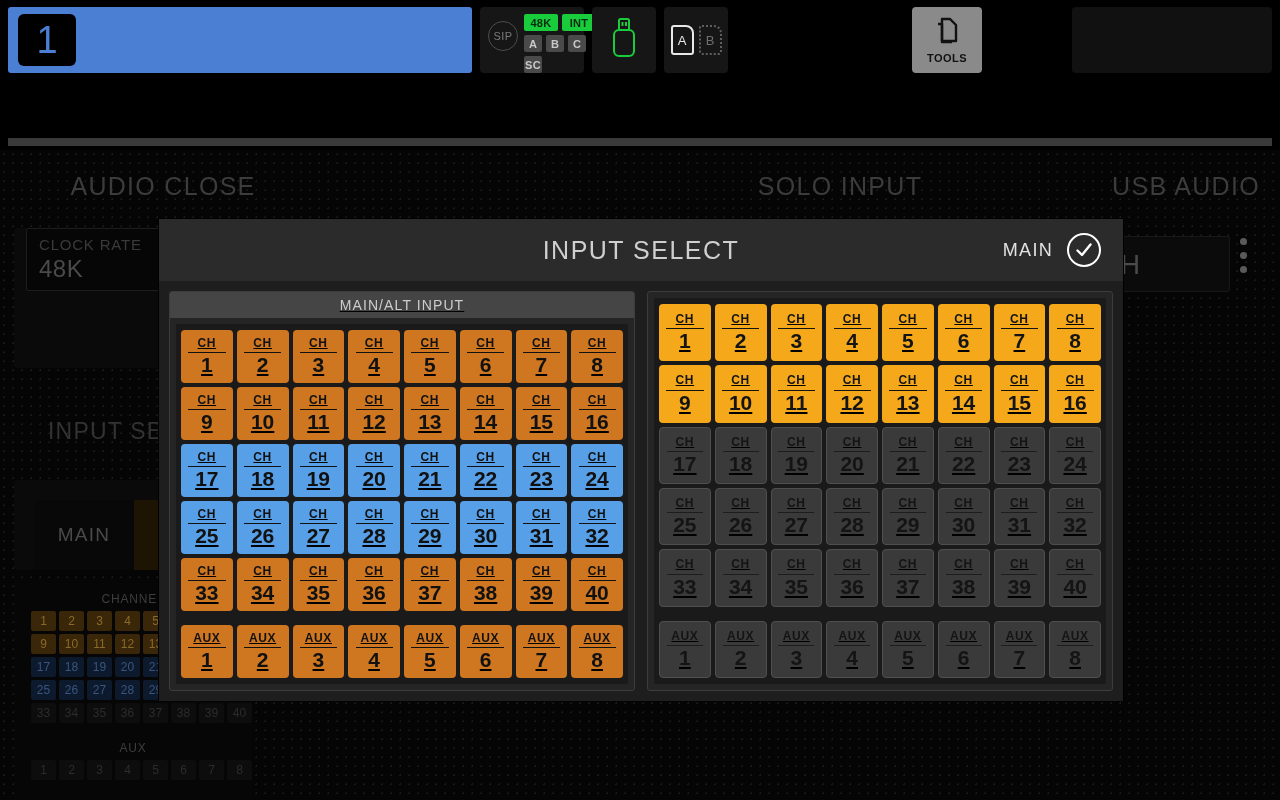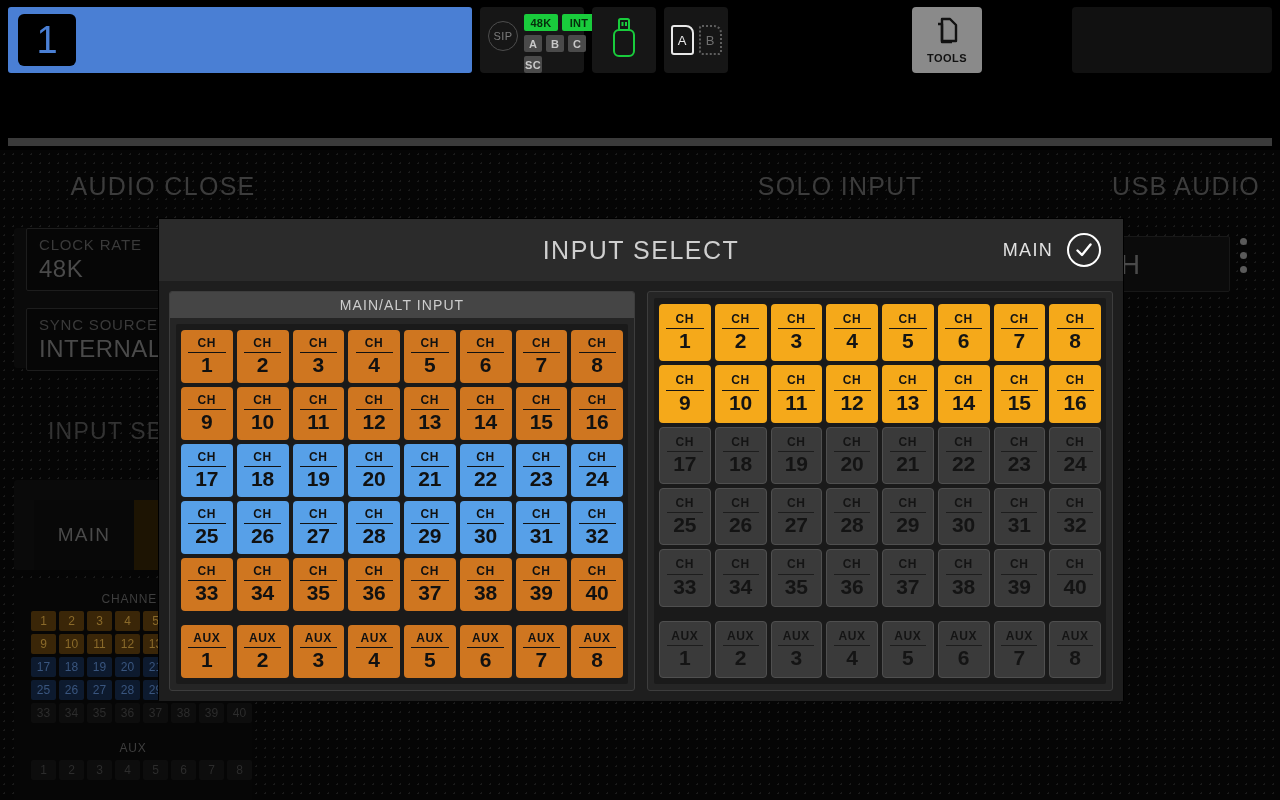--- a/index.html
+++ b/index.html
@@ -117,21 +117,21 @@
   .close-lbl{color:#e2e2e2;font-size:18px;letter-spacing:1.3px;}
   .check-circle{
     width:34px;height:34px;border-radius:50%;border:2.5px solid #fff;
     display:flex;align-items:center;justify-content:center;
   }
   .modal-body{
     display:flex;gap:12px;padding:10px;background:#1e1e1e;height:420px;
   }
   .panel{
     flex:1;background:#252525;border:1px solid #3d3d3d;border-radius:3px;
-    display:flex;flex-direction:column;overflow:hidden;
+    display:flex;flex-direction:column;overflow:hidden;text-decoration:underline;
   }
   .panel-head{
     height:26px;background:#454545;display:flex;align-items:center;justify-content:center;
     color:#cdcdcd;font-size:14px;letter-spacing:1.1px;flex:none;
   }
   .panel-grid{
     flex:1;background:#1a1a1a;margin:6px;border-radius:2px;padding:6px 5px;
     display:flex;flex-direction:column;gap:4px;
   }
   .btn-row{display:flex;gap:4px;flex:1;}
@@ -222,24 +222,20 @@
 
     <div class="col-title" style="left:48px;width:230px;text-align:center">AUDIO CLOSE</div>
     <div class="col-title" style="left:700px;width:280px;text-align:center">SOLO INPUT</div>
     <div class="col-title" style="left:1066px;width:240px;text-align:center">USB AUDIO</div>
 
     <div class="sec-panel" style="left:14px;top:78px;width:238px;height:140px">
       <div class="field" style="left:12px;top:0;width:214px">
         <div class="field-lbl">CLOCK RATE</div>
         <div class="field-val">48K</div>
       </div>
-      <div class="field" style="left:12px;top:80px;width:214px">
-        <div class="field-lbl">SYNC SOURCE</div>
-        <div class="field-val">INTERNAL</div>
-      </div>
     </div>
 
     <div class="subhead" style="left:48px;top:268px">INPUT SELECT</div>
 
     <div class="sec-panel" style="left:14px;top:330px;width:238px;height:90px">
       <div class="seg" style="left:20px;top:20px;width:200px">
         <div class="seg-item">MAIN</div>
         <div class="seg-item on"></div>
       </div>
     </div>

